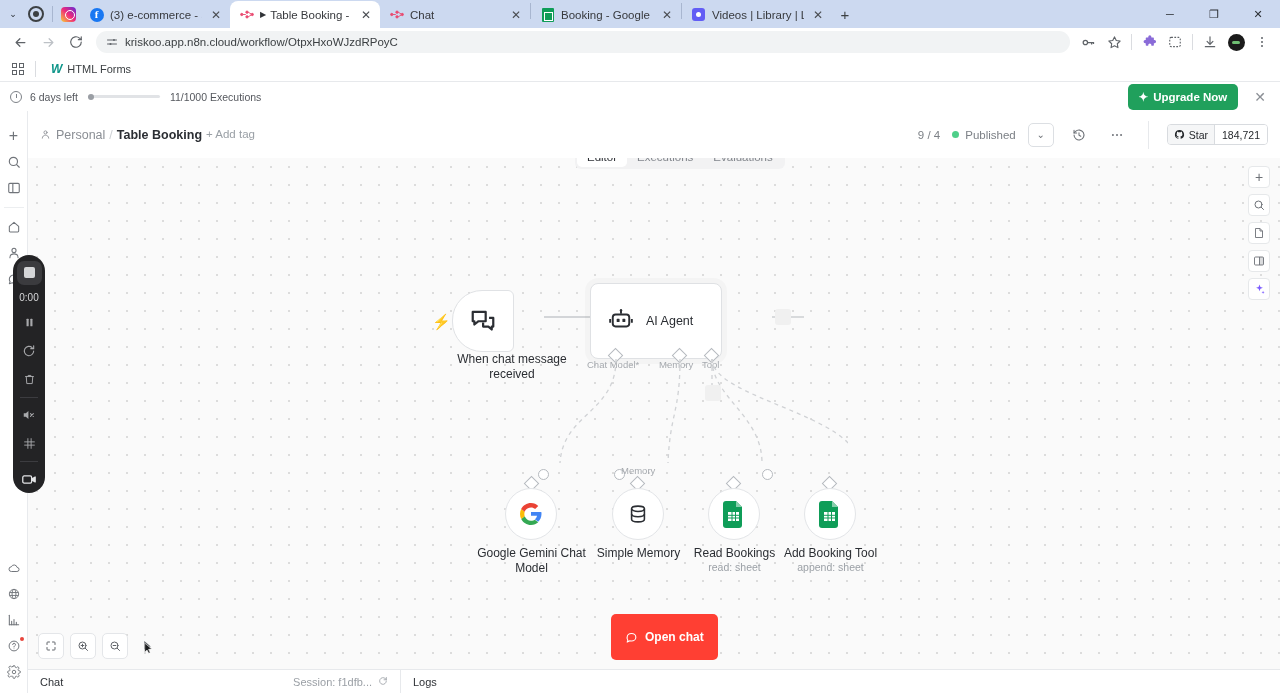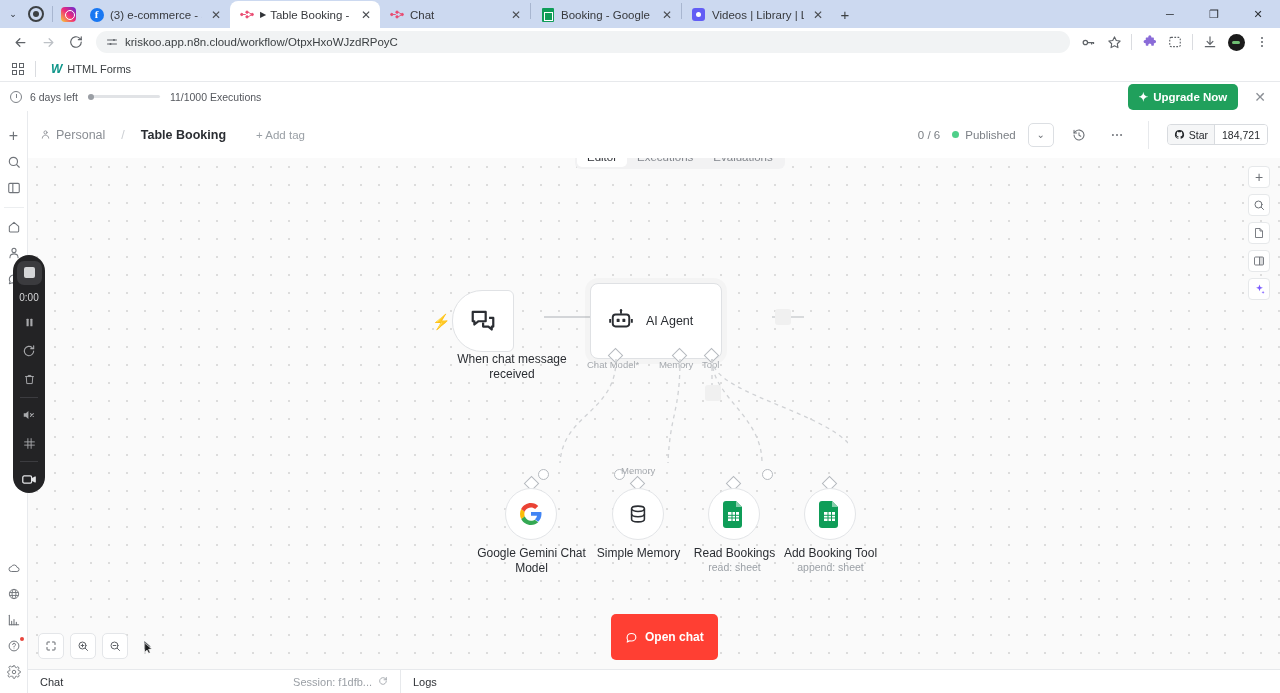--- a/index.html
+++ b/index.html
@@ -85,25 +85,25 @@
 
   
   .rail { position: absolute; left: 0; top: 111px; width: 28px; height: 582px; background: #fff; border-right: 1px solid #e8eaed; display: flex; flex-direction: column; align-items: center; padding-top: 12px; }
   .rail-ic { width: 26px; height: 26px; display:flex; align-items:center; justify-content:center; color:#70747a; cursor: pointer; }
   .rail-sep { width: 20px; height: 1px; background: #eceef0; margin: 6px 0; }
   .rail-bot { position: absolute; bottom: 8px; left: 0; width: 28px; display: flex; flex-direction: column; align-items: center; }
   .reddot { position: absolute; top: 4px; right: 3px; width: 4px; height: 4px; border-radius: 50%; background: #e8453c; }
 
   
   .wfhead { position: absolute; left: 28px; top: 111px; width: 1252px; height: 47px; background: #fff; display: flex; align-items: center; padding: 0 12px; }
-  .crumb { display: flex; align-items: center; gap: 16px; font-size: 12.5px; }
+  .crumb { display: flex; gap: 4px; font-size: 12.5px; }
   .crumb .personal { color: #8a8e94; display: flex; align-items: center; gap: 5px; }
   .crumb .slash { color: #cdd0d4; }
   .crumb .wfname { color: #2b2e33; font-weight: bold; }
-  .addtag { color: #9aa0a6; font-size: 11.5px; margin-left: 14px; cursor: pointer; }
+  .addtag { color: #9aa0a6; font-size: 11.5px; margin-left: 0; cursor: pointer; }
   .head-right { margin-left: auto; display: flex; align-items: center; gap: 12px; }
   .counter { font-size: 11.5px; color: #7c8086; }
   .pubpill { display: flex; align-items: center; gap: 6px; font-size: 11.5px; color: #7c8086; }
   .pubdot { width: 7px; height: 7px; border-radius: 50%; background: #4fcf89; display: block; }
   .sqbtn { width: 26px; height: 24px; border: 1px solid #dcdfe3; border-radius: 5px; display:flex;align-items:center;justify-content:center; color:#6d7177; font-size: 10px; background: #fff; cursor:pointer;}
   .iconbtn { width: 26px; height: 24px; display:flex;align-items:center;justify-content:center; color:#6d7177; cursor:pointer; }
   .hsep { width: 1px; height: 28px; background: #e7e9ec; margin: 0 6px; }
   .stargrp { display: flex; align-items: stretch; height: 21px; border: 1px solid #d8dbdf; border-radius: 4px; overflow: hidden; font-size: 10.5px; }
   .stargrp .gh { display: flex; align-items: center; gap: 4px; padding: 0 6px; background: #f5f6f7; color: #26292d; }
   .stargrp .cnt { display: flex; align-items: center; padding: 0 7px; background: #fff; color: #26292d; border-left: 1px solid #d8dbdf; }
@@ -443,21 +443,21 @@
             <circle cx="12" cy="7.5" r="3.4"></circle>
             <path d="M5 20c0-4 3.2-6.5 7-6.5S19 16 19 20"></path>
           </svg>
         <span>Personal</span>
       </span>
       <span class="slash">/</span>
       <span class="wfname">Table Booking</span>
       <span class="addtag">+ Add tag</span>
     </div>
     <div class="head-right">
-      <span class="counter">0 / 6</span>
+      <span class="counter">9 / 4</span>
       <span class="pubpill">
         <span class="pubdot"></span>
         <span>Published</span>
       </span>
       <span class="sqbtn">⌄</span>
       <span class="iconbtn">
         <svg width="14" height="14" viewBox="0 0 24 24" fill="none" stroke="currentColor" stroke-width="1.8" stroke-linecap="round">
             <path d="M3.5 12a8.5 8.5 0 1 0 2.6-6.1L3.5 8.5"></path>
             <path d="M3.5 4v4.5H8"></path>
             <path d="M12 8v4.3l3 1.8"></path>

